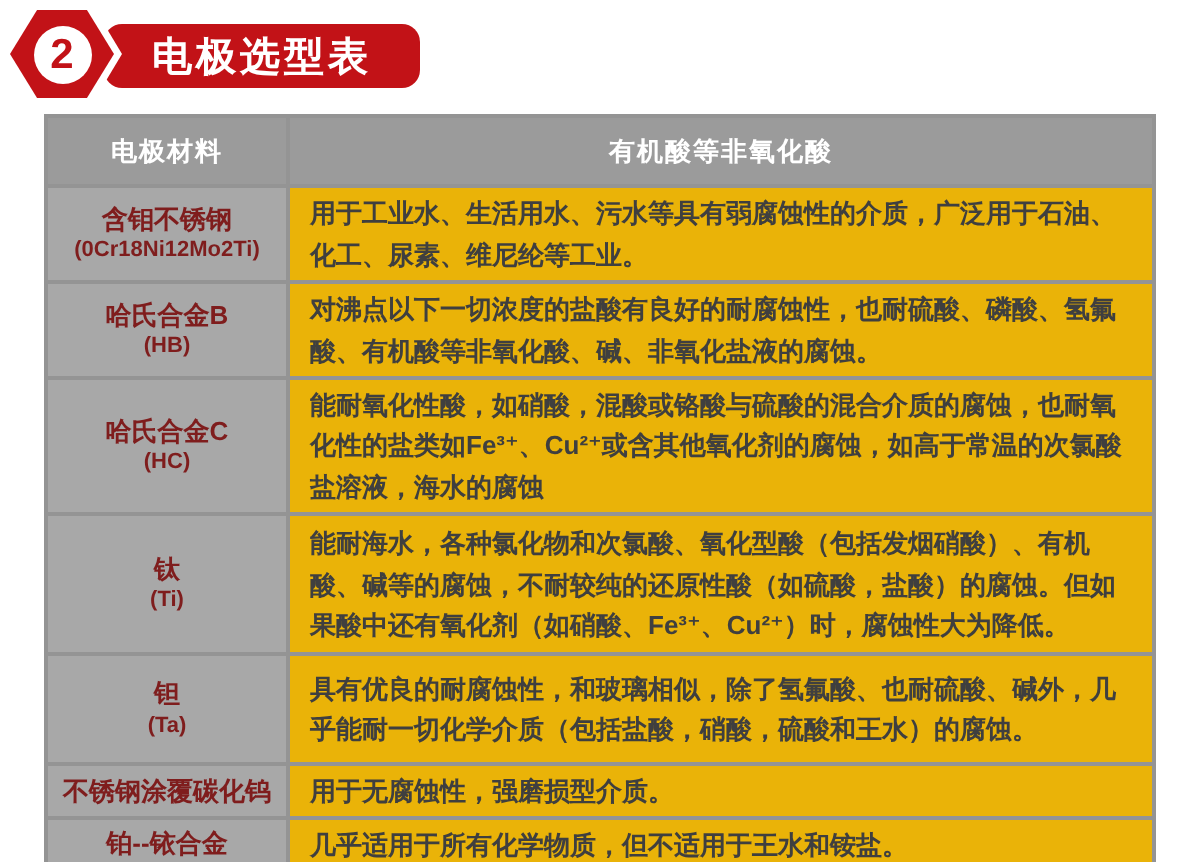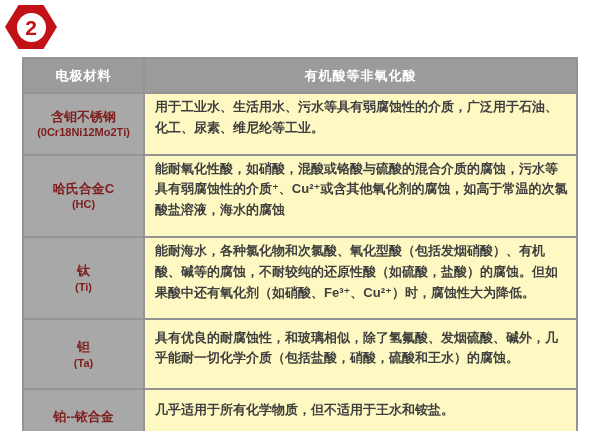--- a/index.html
+++ b/index.html
@@ -54,38 +54,41 @@
     font-size:13px;font-weight:bold;text-align:center;letter-spacing:1px;
   }
   .etable th.col-mat{width:121px;}
   .etable td.mat{
     background:var(--cell,#a8a8a8);color:#7f1d1d;
     font-size:13px;font-weight:bold;text-align:center;
     line-height:1.35;padding:2px 2px;
   }
   .etable td.mat .code{font-size:11px;font-weight:bold;}
   .etable td.desc{
-    background:#fef9c3;color:var(--text,#3f3f3f);
+    background:#eab308;color:var(--text,#3f3f3f);
     font-size:13px;font-weight:bold;text-align:left;
-    line-height:1.6;padding:3px 6px 15px 10px;vertical-align:middle;
+    line-height:1.6;padding:3px 6px 1px 10px;vertical-align:middle;
   }
   tbody tr:nth-child(1){height:48px;}
   tbody tr:nth-child(2){height:47px;}
   tbody tr:nth-child(3){height:65px;}
   tbody tr:nth-child(4){height:70px;}
   tbody tr:nth-child(5){height:55px;}
   tbody tr:nth-child(6){height:25px;}
   tbody tr:nth-child(7){height:25px;}
 </style>
 </head>
 <body>
 
 <div class="page">
 
   <div class="hdr">
+    <div class="banner">
+      <span>电极选型表</span>
+    </div>
     <div class="hex-white"></div>
     <div class="hex-red">
       <div class="hex-circle">
         <span>2</span>
       </div>
     </div>
   </div>
 
   <table class="etable">
     <thead>
@@ -97,38 +100,51 @@
     <tbody>
         <tr>
           <td class="mat">
             <div>含钼不锈钢</div>
             <div class="code">(0Cr18Ni12Mo2Ti)</div>
           </td>
           <td class="desc">用于工业水、生活用水、污水等具有弱腐蚀性的介质，广泛用于石油、化工、尿素、维尼纶等工业。</td>
         </tr>
         <tr>
           <td class="mat">
+            <div>哈氏合金B</div>
+            <div class="code">(HB)</div>
+          </td>
+          <td class="desc">对沸点以下一切浓度的盐酸有良好的耐腐蚀性，也耐硫酸、磷酸、氢氟酸、有机酸等非氧化酸、碱、非氧化盐液的腐蚀。</td>
+        </tr>
+        <tr>
+          <td class="mat">
             <div>哈氏合金C</div>
             <div class="code">(HC)</div>
           </td>
-          <td class="desc">能耐氧化性酸，如硝酸，混酸或铬酸与硫酸的混合介质的腐蚀，污水等具有弱腐蚀性的介质⁺、Cu²⁺或含其他氧化剂的腐蚀，如高于常温的次氯酸盐溶液，海水的腐蚀</td>
+          <td class="desc">能耐氧化性酸，如硝酸，混酸或铬酸与硫酸的混合介质的腐蚀，也耐氧化性的盐类如Fe³⁺、Cu²⁺或含其他氧化剂的腐蚀，如高于常温的次氯酸盐溶液，海水的腐蚀</td>
         </tr>
         <tr>
           <td class="mat">
             <div>钛</div>
             <div class="code">(Ti)</div>
           </td>
           <td class="desc">能耐海水，各种氯化物和次氯酸、氧化型酸（包括发烟硝酸）、有机酸、碱等的腐蚀，不耐较纯的还原性酸（如硫酸，盐酸）的腐蚀。但如果酸中还有氧化剂（如硝酸、Fe³⁺、Cu²⁺）时，腐蚀性大为降低。</td>
         </tr>
         <tr>
           <td class="mat">
             <div>钽</div>
             <div class="code">(Ta)</div>
           </td>
-          <td class="desc">具有优良的耐腐蚀性，和玻璃相似，除了氢氟酸、发烟硫酸、碱外，几乎能耐一切化学介质（包括盐酸，硝酸，硫酸和王水）的腐蚀。</td>
+          <td class="desc">具有优良的耐腐蚀性，和玻璃相似，除了氢氟酸、也耐硫酸、碱外，几乎能耐一切化学介质（包括盐酸，硝酸，硫酸和王水）的腐蚀。</td>
+        </tr>
+        <tr>
+          <td class="mat">
+            <div>不锈钢涂覆碳化钨</div>
+          </td>
+          <td class="desc">用于无腐蚀性，强磨损型介质。</td>
         </tr>
         <tr>
           <td class="mat">
             <div>铂--铱合金</div>
           </td>
           <td class="desc">几乎适用于所有化学物质，但不适用于王水和铵盐。</td>
         </tr>
       </tbody>
   </table>
 

